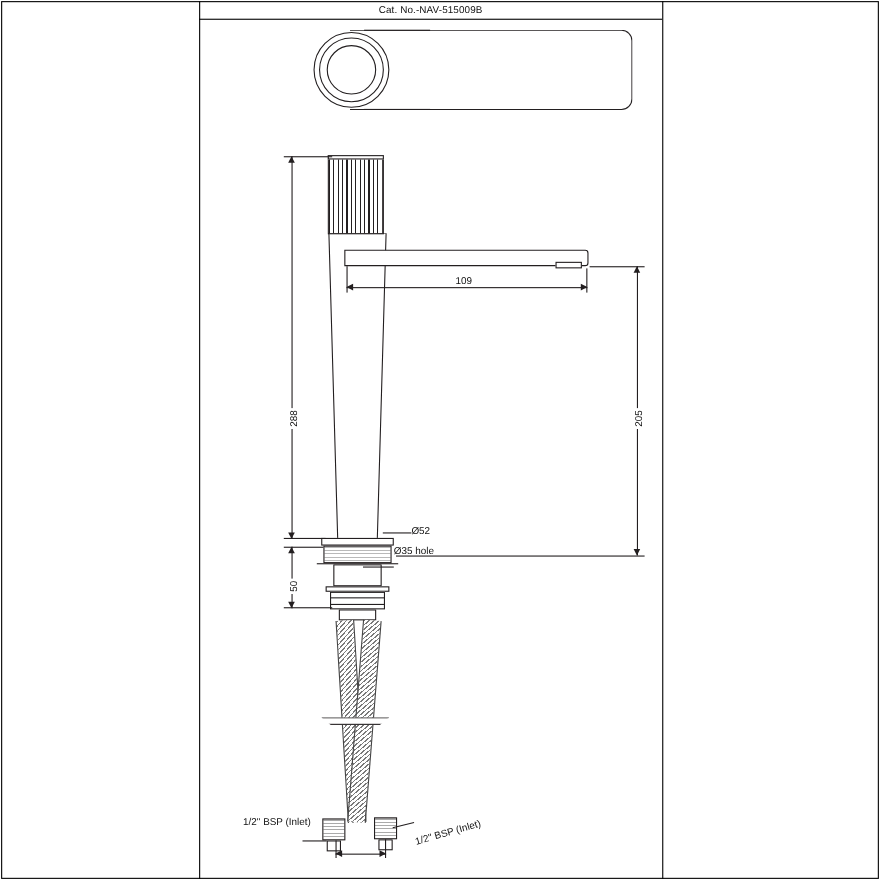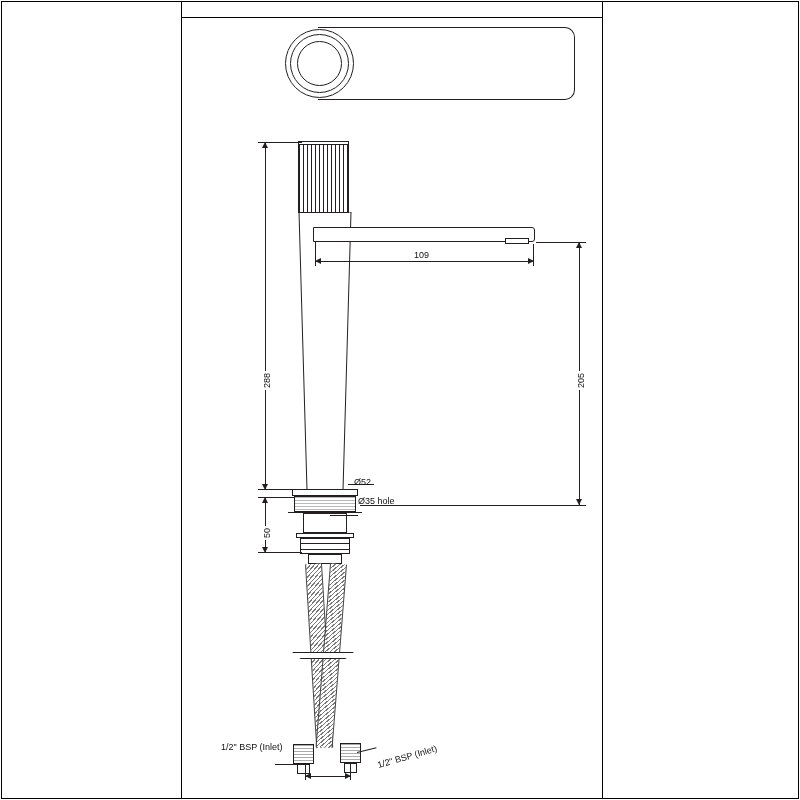--- a/index.html
+++ b/index.html
@@ -402,20 +402,21 @@
 </style>
 </head>
 <body>
 
 <div id="sheet">
 
   <div id="outer-border" class="frame"></div>
   <div id="title-rule-v"></div>
   <div id="title-rule-v2"></div>
   <div id="title-rule-h"></div>
+  <div id="cat-no">Cat. No.-NAV-515009B</div>
 
   <div id="top-view">
     <div class="tv-body"></div>
     <div class="tv-neck-top"></div>
     <div class="tv-neck-bot"></div>
     <div class="tv-hub-outer"></div>
     <div class="tv-hub-mid"></div>
     <div class="tv-hub-inner"></div>
   </div>
 
@@ -469,21 +470,21 @@
   <div class="dim-label vert" style="left:576px; top:390px;">205</div>
 
   <div class="ext-line dim-h" style="left:258px; top:497px; width:36px;"></div>
   <div class="ext-line dim-h" style="left:258px; top:552px; width:44px;"></div>
   <div class="dim-line dim-v" style="left:265px; top:497px; height:56px;"></div>
   <div class="arrow arrow-up" style="left:262px; top:497px;"></div>
   <div class="arrow arrow-down" style="left:262px; top:547px;"></div>
   <div class="dim-label vert" style="left:262px; top:540px;">50</div>
 
   <div class="leader" style="left:348px; top:484px; width:26px;"></div>
-  <div class="note" style="left:354px; top:477px;">Ø52</div>
+  <div class="note" style="left:374px; top:477px;">Ø52</div>
 
   <div class="leader" style="left:330px; top:515px; width:28px;"></div>
   <div class="note" style="left:358px; top:496px;">Ø35 hole</div>
 
   <div class="leader" style="left:275px; top:764px; width:22px;"></div>
   <div class="note" style="left:221px; top:742px;">1/2" BSP (Inlet)</div>
 
   <div class="leader" style="left:357px; top:752px; width:20px; transform: rotate(-14deg);"></div>
   <div class="note rot" style="left:379px; top:760px;">1/2" BSP (Inlet)</div>
 

